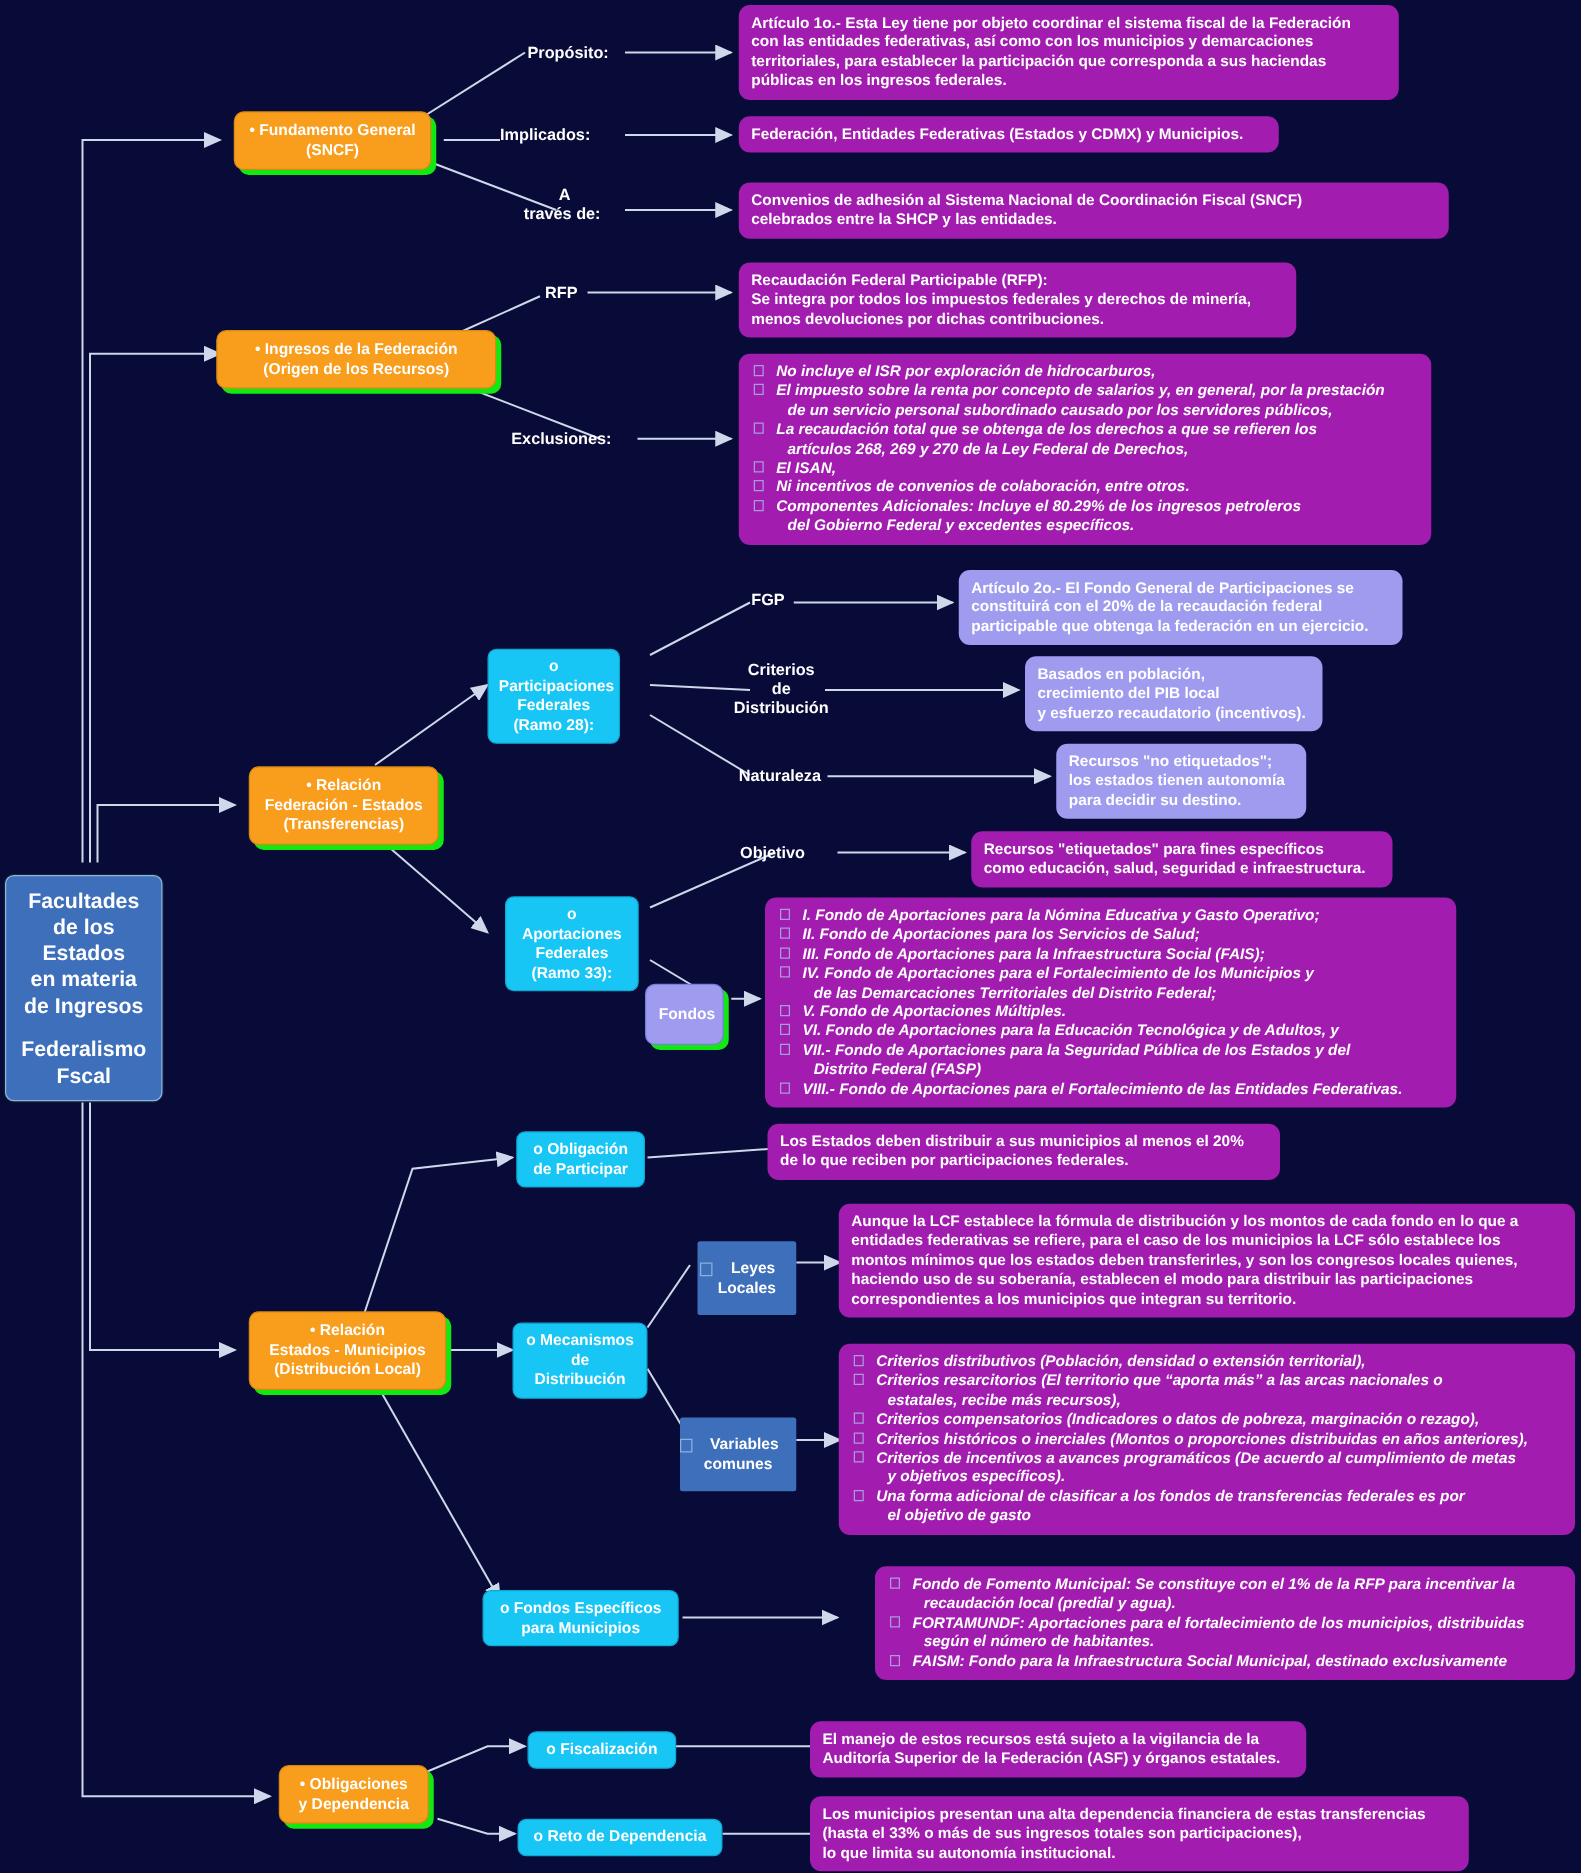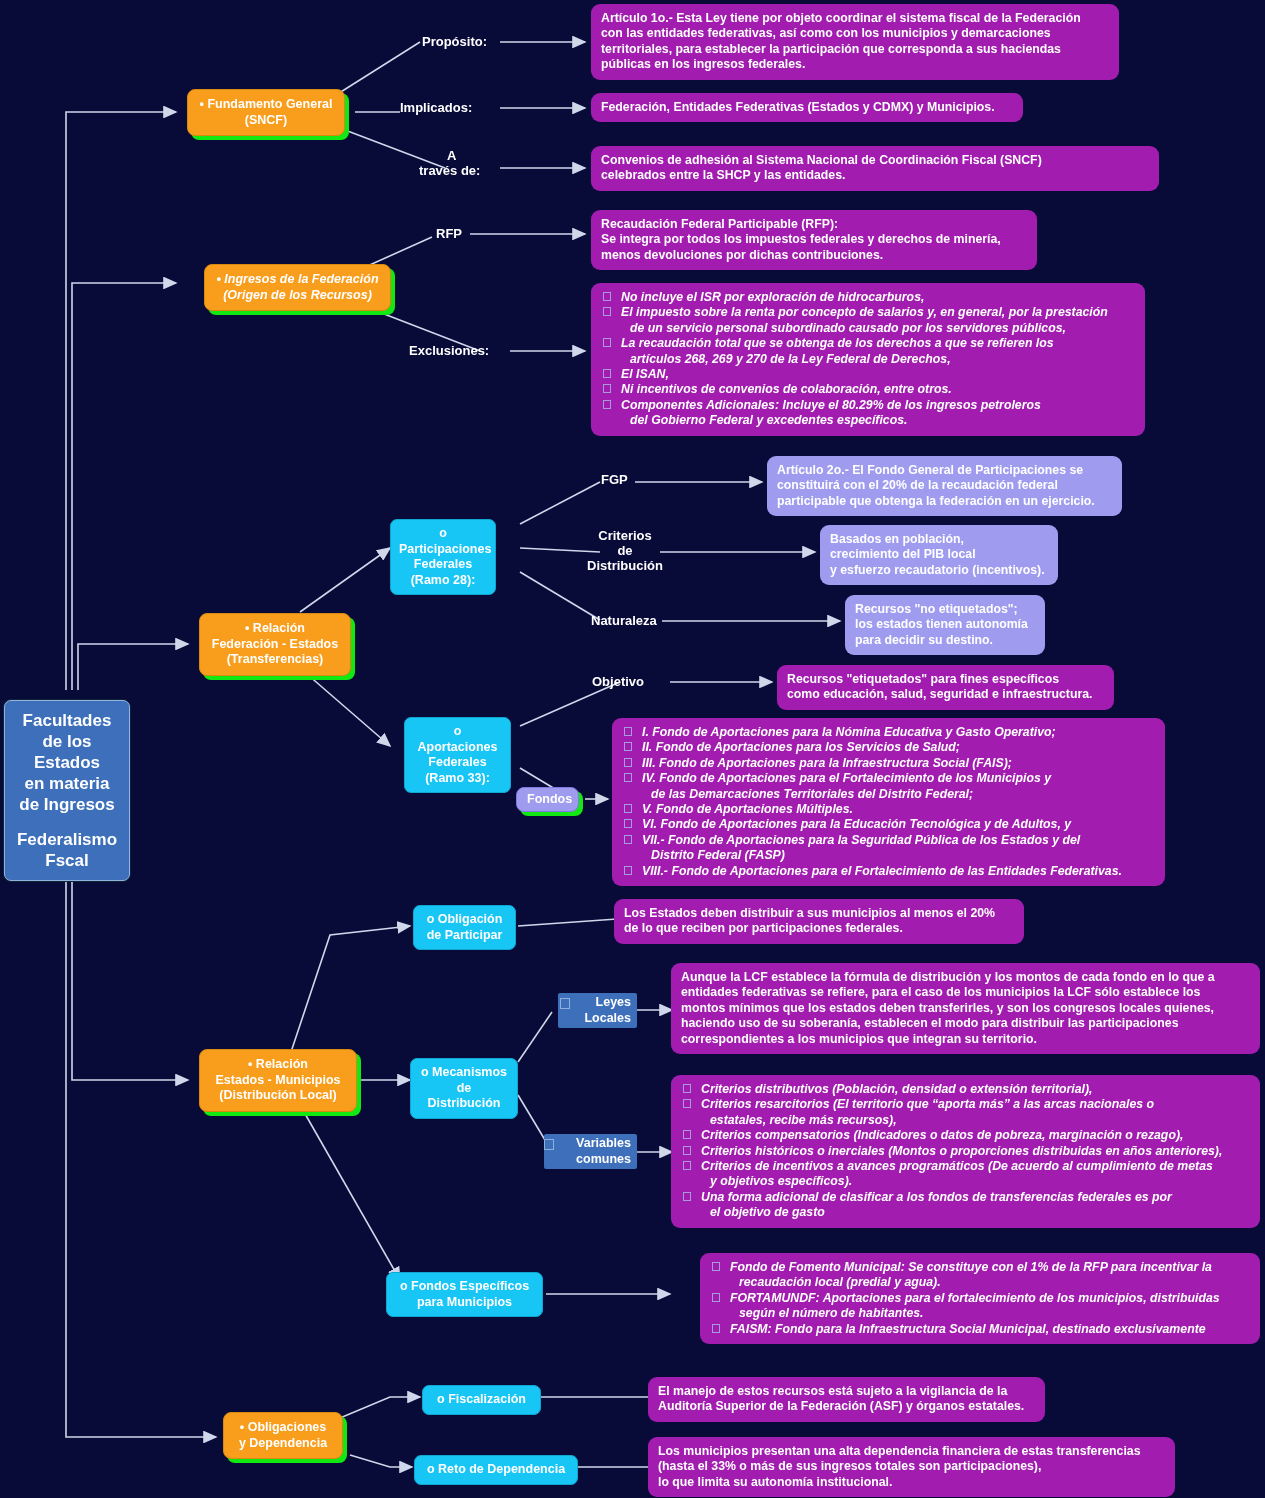--- a/index.html
+++ b/index.html
@@ -31,28 +31,28 @@
   }
   
   .cyan{
     background:#17C6F5;border:1px solid #0fa7d0;border-radius:7px;
     text-align:center;font-weight:bold;font-size:12.5px;line-height:15.5px;
     padding:6px 8px;color:#ffffff;
   }
   
   .tag{
     background:#3d6fba;
-    text-align:right;font-weight:bold;font-size:12.5px;line-height:15.5px;
-    padding:2px 6px;color:#ffffff;border-radius:2px;
+    text-align:center;font-weight:bold;font-size:12.5px;line-height:15.5px;
+    padding:14px 6px;color:#ffffff;border-radius:2px;
   }
   
   .pill{
     background:#9f9cf0;border:1px solid #7d7ae0;border-radius:8px;
     text-align:left;font-weight:bold;font-size:12.5px;line-height:15px;
-    padding:4px 10px;color:#ffffff;
+    padding:16px 10px;color:#ffffff;
     box-shadow:4px 4px 0 0 #12e812;
   }
 
   
   .box{
     border-radius:9px;font-weight:bold;font-size:12.3px;line-height:15.4px;
     padding:7px 10px;color:#ffffff;box-sizing:border-box;
   }
   .box-blue{background:#a21caf;}
   .box-lilac{background:#9f9cf0;}
@@ -169,21 +169,21 @@
 
   <div class="node box box-blue" style="left:591px;top:93px;width:432px;">
     <div>Federación, Entidades Federativas (Estados y CDMX) y Municipios.</div>
   </div>
 
   <div class="node box box-blue" style="left:591px;top:146px;width:568px;">
     <div>Convenios de adhesión al Sistema Nacional de Coordinación Fiscal (SNCF)</div>
     <div>celebrados entre la SHCP y las entidades.</div>
   </div>
 
-  <div class="node orange" style="left:204px;top:264px;width:187px;font-style:italic;">
+  <div class="node orange" style="left:173px;top:264px;width:224px;">
     <div>•  Ingresos de la Federación</div>
     <div>(Origen de los Recursos)</div>
   </div>
 
   <div class="elabel" style="left:436px;top:226px;">RFP</div>
   <div class="elabel" style="left:409px;top:343px;">Exclusiones:</div>
 
   <div class="node box box-blue" style="left:591px;top:210px;width:446px;">
     <div>Recaudación Federal Participable (RFP):</div>
     <div>Se integra por todos los impuestos federales y derechos de minería,</div>

